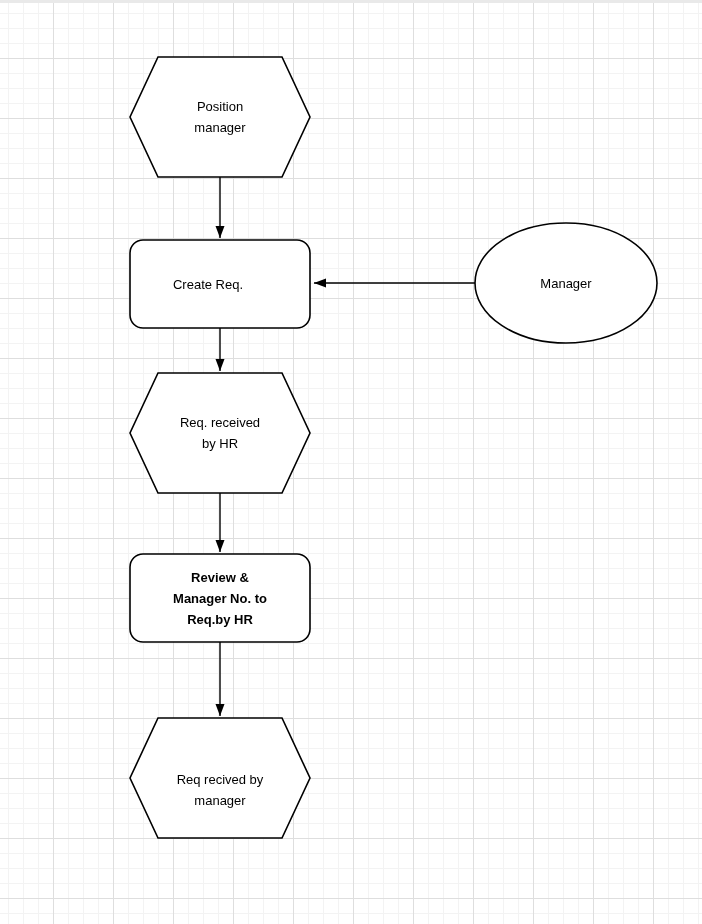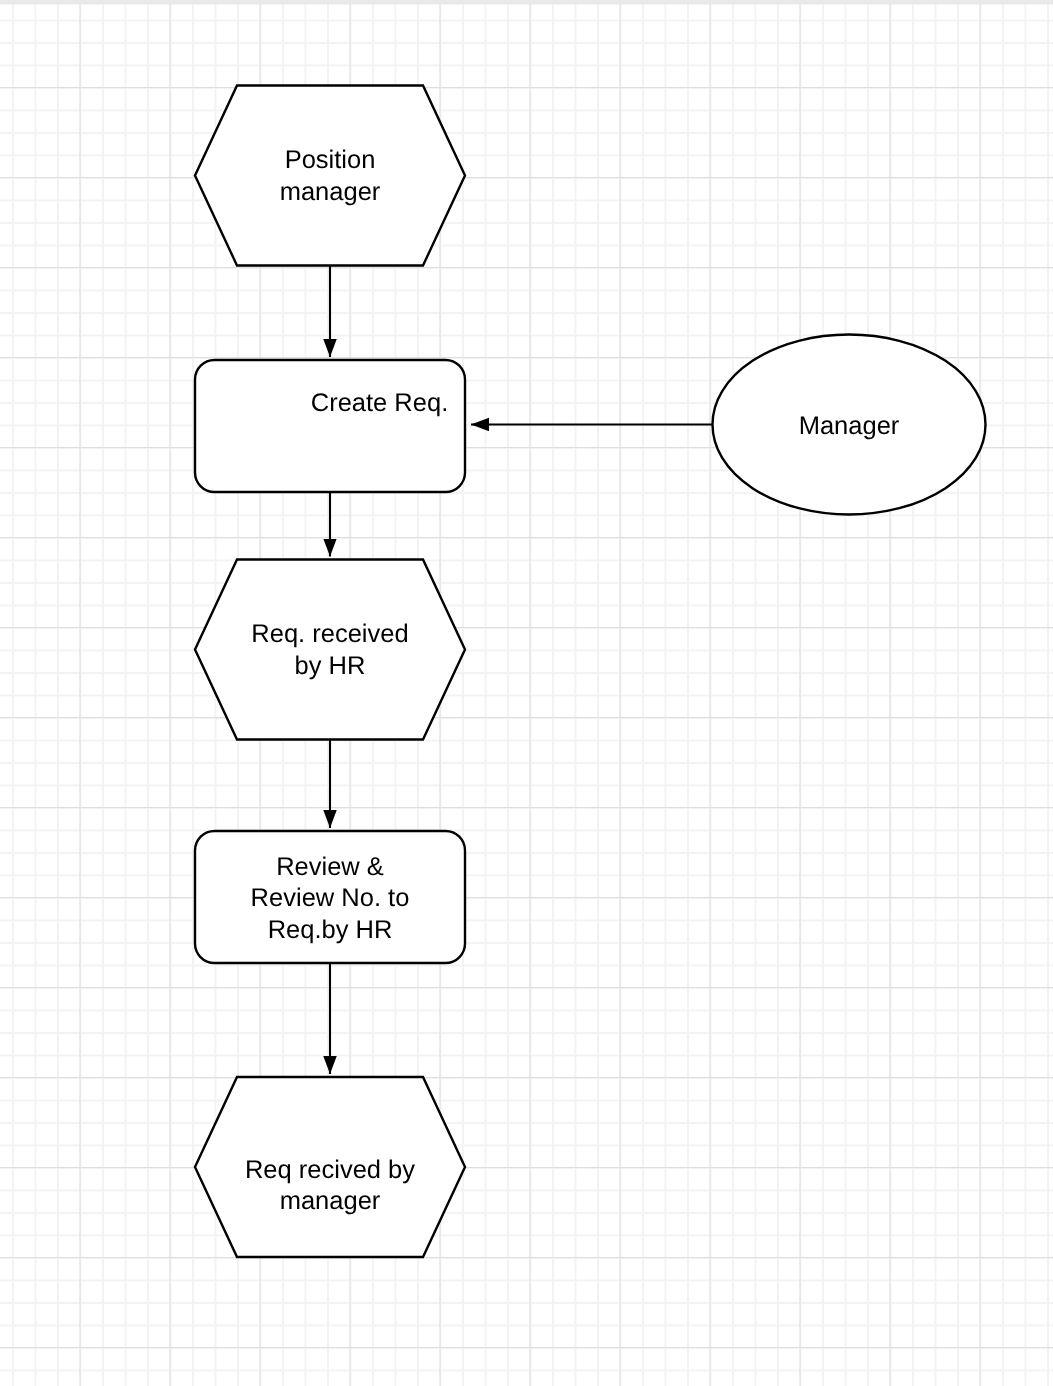--- a/index.html
+++ b/index.html
@@ -22,30 +22,30 @@
   .top-edge{
     position:absolute;top:0;left:0;right:0;height:3px;
     background:#e9e9e9;
   }
   svg.diagram{position:absolute;inset:0;}
   .shape{fill:#ffffff;stroke:var(--stroke,#000000);stroke-width:1.6px;}
   .edge{stroke:var(--stroke,#000000);stroke-width:1.4px;fill:none;}
   .label{
     position:absolute;display:flex;flex-direction:column;
     align-items:center;justify-content:center;text-align:center;
-    font-size:17px;line-height:21px;color:var(--text,#000000);
+    font-size:13px;line-height:21px;color:var(--text,#000000);
     pointer-events:none;
   }
   .label span{display:block;white-space:nowrap;}
   
   #lbl-position   {left:130px;top:57px; width:180px;height:120px;}
-  #lbl-create     {left:130px;top:224px;width:156px;height:88px;padding-left:45px;}
+  #lbl-create     {left:130px;top:240px;width:156px;height:88px;}
   #lbl-manager    {left:475px;top:223px;width:182px;height:120px;}
   #lbl-received   {left:130px;top:373px;width:180px;height:120px;text-align:right;}
-  #lbl-review     {left:130px;top:554px;width:180px;height:88px;}
+  #lbl-review     {left:130px;top:554px;width:180px;height:88px;font-weight:bold;}
   #lbl-reqmanager {left:130px;top:718px;width:180px;height:144px;align-items:center;}
 </style>
 </head>
 <body>
 
 <div class="canvas"></div>
 <div class="top-edge"></div>
 
 <svg class="diagram" width="702" height="924" viewBox="0 0 702 924">
   <defs>
@@ -81,20 +81,20 @@
   <span>Manager</span>
 </div>
 
 <div class="label" id="lbl-received">
   <span>Req. received</span>
   <span>by HR</span>
 </div>
 
 <div class="label" id="lbl-review">
   <span>Review &amp;</span>
-  <span>Review No. to</span>
+  <span>Manager No. to</span>
   <span>Req.by HR</span>
 </div>
 
 <div class="label" id="lbl-reqmanager">
   <span>Req recived by</span>
   <span>manager</span>
 </div>
 
 </body></html>

